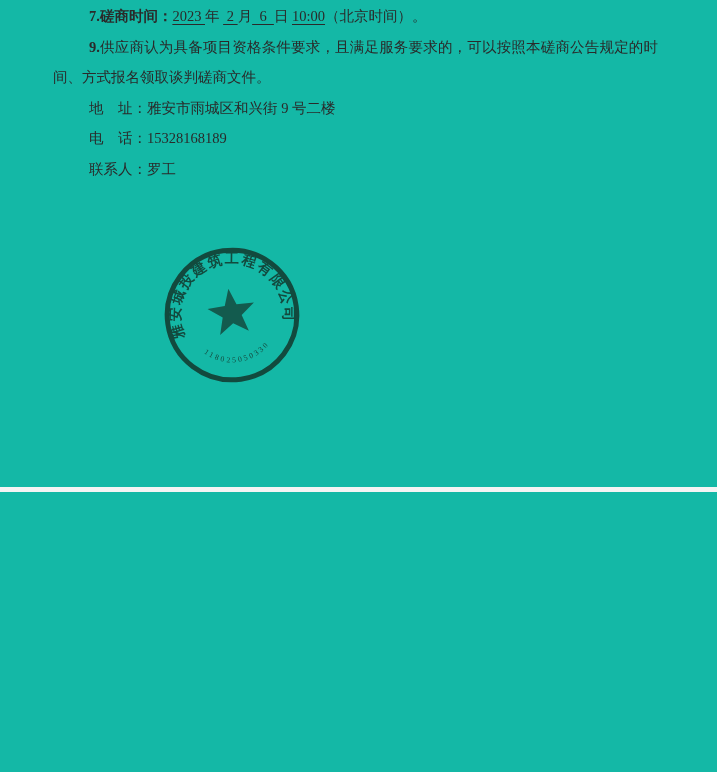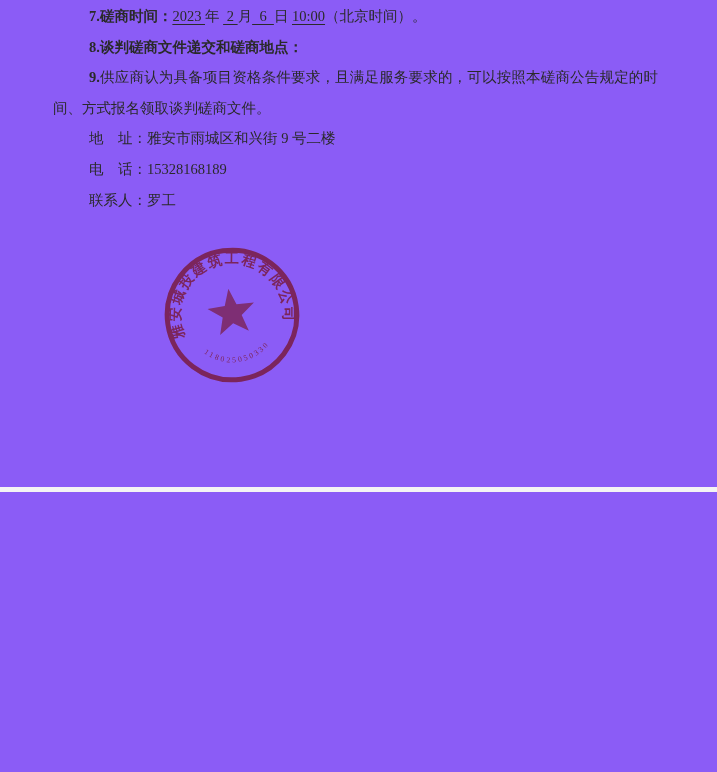--- a/index.html
+++ b/index.html
@@ -1,18 +1,18 @@
 <!DOCTYPE html>
 <html><head>
 <meta charset="utf-8">
 <style>
   html,body { margin:0; padding:0; background:#ffffff; }
   .page {
     position:relative; width:717px; height:772px; overflow:hidden;
-    background:#8b5cf6; font-family:"Liberation Serif", serif; color:#2a2a2a;
+    background:#14b8a6; font-family:"Liberation Serif", serif; color:#2a2a2a;
   }
   .doc { position:absolute; left:53px; top:1px; width:605px;
          font-size:14.5px; line-height:30.6px; }
   .doc p { margin:0; text-indent:36px; }
   .doc p.para { text-align:justify; }
   .doc p.prepare { text-indent:55px; }
   .bold { font-weight:bold; }
   b { font-weight:bold; }
   .u { text-decoration:underline; text-underline-offset:3px; }
   .ws { white-space:pre; }
@@ -29,21 +29,20 @@
 </style>
 </head>
 <body>
 
 <div class="page">
 
   <div class="doc">
 
     <p><b>7.磋商时间：</b><span class="u ws">2023 </span><span class="ws">年 </span><span class="u ws"> 2 </span><span>月</span><span class="u ws">  6  </span><span class="ws">日 </span><span class="u ws">10:00</span><span>（北京时间）。</span></p>
 
-    <p class="bold">8.谈判磋商文件递交和磋商地点：</p>
 
 
     <p class="para"><b>9.</b><span>供应商认为具备项目资格条件要求，且满足服务要求的，可以按照本磋商公告规定的时间、方式报名领取谈判磋商文件。</span></p>
 
 
 
 
     <p>地　址：雅安市雨城区和兴街 9 号二楼</p>
 
     <p>电　话：15328168189</p>

